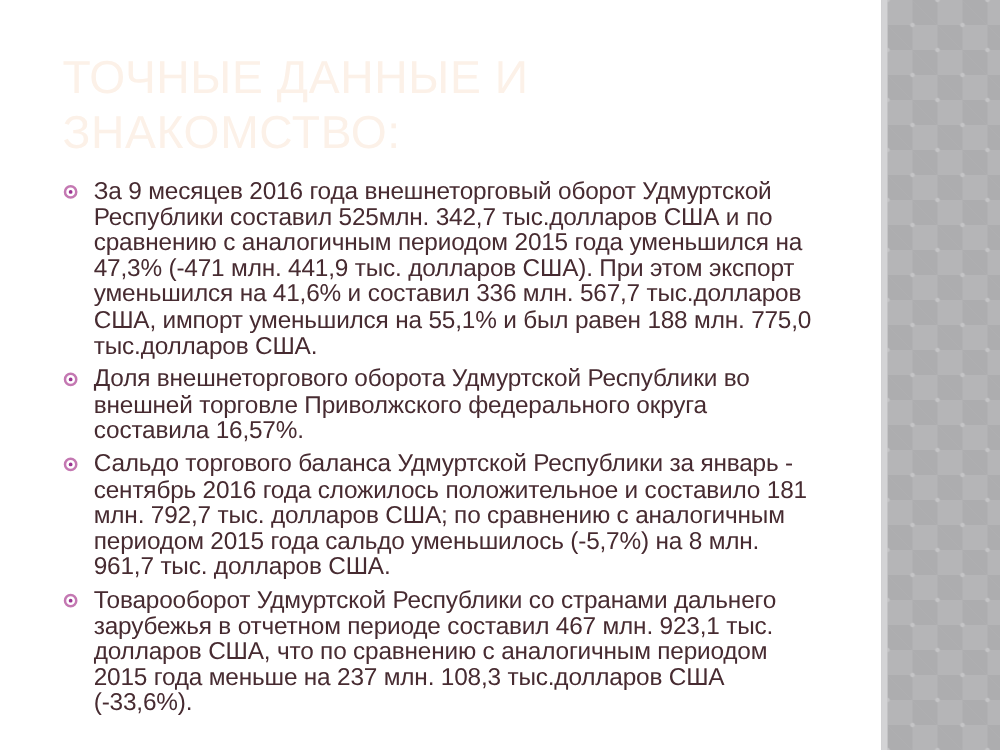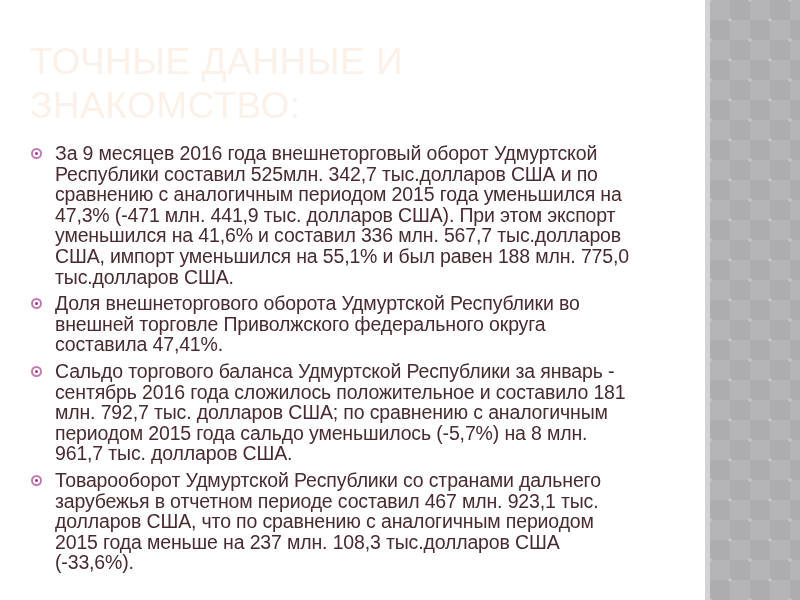--- a/index.html
+++ b/index.html
@@ -28,21 +28,21 @@
       radial-gradient(circle, var(--stripe-motif, #c4c4c6) 1.3px, rgba(0,0,0,0) 2.2px),
       radial-gradient(circle, var(--stripe-motif, #c4c4c6) 1.3px, rgba(0,0,0,0) 2.2px),
       linear-gradient(45deg, var(--stripe-diamond, #adadaf) 25%, rgba(0,0,0,0) 25%, rgba(0,0,0,0) 75%, var(--stripe-diamond, #adadaf) 75%),
       linear-gradient(45deg, var(--stripe-diamond, #adadaf) 25%, rgba(0,0,0,0) 25%, rgba(0,0,0,0) 75%, var(--stripe-diamond, #adadaf) 75%);
     background-position: 0 0, 20px 20px, 0 0, 20px 20px;
     background-size: 40px 40px, 40px 40px, 40px 40px, 40px 40px;
   }
   
   .content {
     position: absolute;
-    left: 28px;
+    left: 48px;
     top: 40px;
     width: 630px;
   }
   .title {
     width: 500px;
     margin: 0 0 15px 2px;
     font-size: 37px;
     line-height: 1.19;
     font-weight: 400;
     letter-spacing: 0.5px;
@@ -95,21 +95,21 @@
 
     <h1 class="title">ТОЧНЫЕ ДАННЫЕ И ЗНАКОМСТВО:</h1>
 
     <ul class="bullets">
       <li>
         <span class="bullet-marker"></span>
         <span>За 9 месяцев 2016 года внешнеторговый оборот Удмуртской Республики составил 525млн. 342,7 тыс.долларов США и по сравнению с аналогичным периодом 2015 года уменьшился на 47,3% (-471 млн. 441,9 тыс. долларов США). При этом экспорт уменьшился на 41,6% и составил 336 млн. 567,7 тыс.долларов США, импорт уменьшился на 55,1% и был равен 188 млн. 775,0 тыс.долларов США.</span>
       </li>
       <li>
         <span class="bullet-marker"></span>
-        <span>Доля внешнеторгового оборота Удмуртской Республики во внешней торговле Приволжского федерального округа составила 47,41%.</span>
+        <span>Доля внешнеторгового оборота Удмуртской Республики во внешней торговле Приволжского федерального округа составила 16,57%.</span>
       </li>
       <li>
         <span class="bullet-marker"></span>
         <span>Сальдо торгового баланса Удмуртской Республики за январь - сентябрь 2016 года сложилось положительное и составило 181 млн. 792,7 тыс. долларов США; по сравнению с аналогичным периодом 2015 года сальдо уменьшилось (-5,7%) на 8 млн. 961,7 тыс. долларов США.</span>
       </li>
       <li>
         <span class="bullet-marker"></span>
         <span>Товарооборот Удмуртской Республики со странами дальнего зарубежья в отчетном периоде составил 467 млн. 923,1 тыс. долларов США, что по сравнению с аналогичным периодом 2015 года меньше на 237 млн. 108,3 тыс.долларов США (-33,6%).</span>
       </li>
     </ul>

